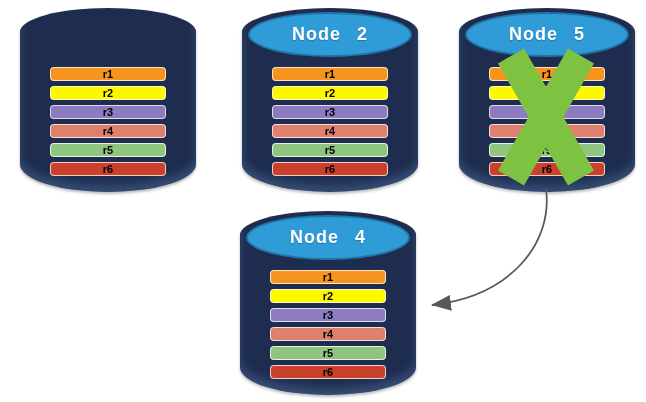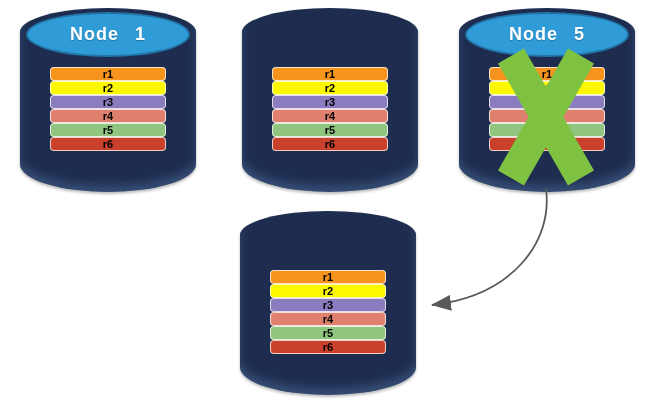--- a/index.html
+++ b/index.html
@@ -28,21 +28,21 @@
     display:flex;align-items:center;justify-content:center;
   }
   .node-title{
     color:var(--title-text,#fff);
     font-weight:bold;font-size:18px;
     letter-spacing:1px;word-spacing:10px;
     text-shadow:0 1px 1px rgba(0,0,0,.25);
   }
   .bars{
     position:absolute;left:30px;right:30px;top:59px;
-    display:flex;flex-direction:column;
+    display:flex;flex-direction:column;gap:5px;
   }
   .bar{
     height:14px;box-sizing:border-box;
     border:1px solid rgba(255,255,255,.75);
     border-radius:4px;
     display:flex;align-items:center;justify-content:center;
     font-weight:bold;font-size:11px;line-height:1;
     color:var(--bar-text,#000);
   }
   .fail-x{position:absolute;inset:0;pointer-events:none;}
@@ -51,35 +51,35 @@
   .arrow-path{fill:none;stroke:var(--arrow,#595959);stroke-width:1.8px;}
   .arrowhead{fill:var(--arrow,#595959);}
 </style>
 </head>
 <body>
 
 <div class="canvas">
 
   <div class="node node-1">
     <div class="cyl-body"></div>
-    <div class="cyl-top">
-      <span class="node-title">Node 1</span>
-    </div>
     <div class="bars">
       <div class="bar" style="background: rgb(247, 148, 30);">r1</div>
       <div class="bar" style="background: rgb(252, 248, 0);">r2</div>
       <div class="bar" style="background: rgb(139, 124, 192);">r3</div>
       <div class="bar" style="background: rgb(223, 127, 110);">r4</div>
       <div class="bar" style="background: rgb(143, 197, 126);">r5</div>
       <div class="bar" style="background: rgb(201, 65, 43);">r6</div>
     </div>
   </div>
 
   <div class="node node-2">
     <div class="cyl-body"></div>
+    <div class="cyl-top">
+      <span class="node-title">Node 2</span>
+    </div>
     <div class="bars">
       <div class="bar" style="background: rgb(247, 148, 30);">r1</div>
       <div class="bar" style="background: rgb(252, 248, 0);">r2</div>
       <div class="bar" style="background: rgb(139, 124, 192);">r3</div>
       <div class="bar" style="background: rgb(223, 127, 110);">r4</div>
       <div class="bar" style="background: rgb(143, 197, 126);">r5</div>
       <div class="bar" style="background: rgb(201, 65, 43);">r6</div>
     </div>
   </div>
 
@@ -97,20 +97,23 @@
       <div class="bar" style="background: rgb(201, 65, 43);">r6</div>
     </div>
     <svg class="fail-x" viewBox="0 0 176 184" aria-hidden="true">
       <line x1="52" y1="48" x2="122" y2="170"></line>
       <line x1="122" y1="48" x2="52" y2="170"></line>
     </svg>
   </div>
 
   <div class="node node-4">
     <div class="cyl-body"></div>
+    <div class="cyl-top">
+      <span class="node-title">Node 4</span>
+    </div>
     <div class="bars">
       <div class="bar" style="background: rgb(247, 148, 30);">r1</div>
       <div class="bar" style="background: rgb(252, 248, 0);">r2</div>
       <div class="bar" style="background: rgb(139, 124, 192);">r3</div>
       <div class="bar" style="background: rgb(223, 127, 110);">r4</div>
       <div class="bar" style="background: rgb(143, 197, 126);">r5</div>
       <div class="bar" style="background: rgb(201, 65, 43);">r6</div>
     </div>
   </div>
 

